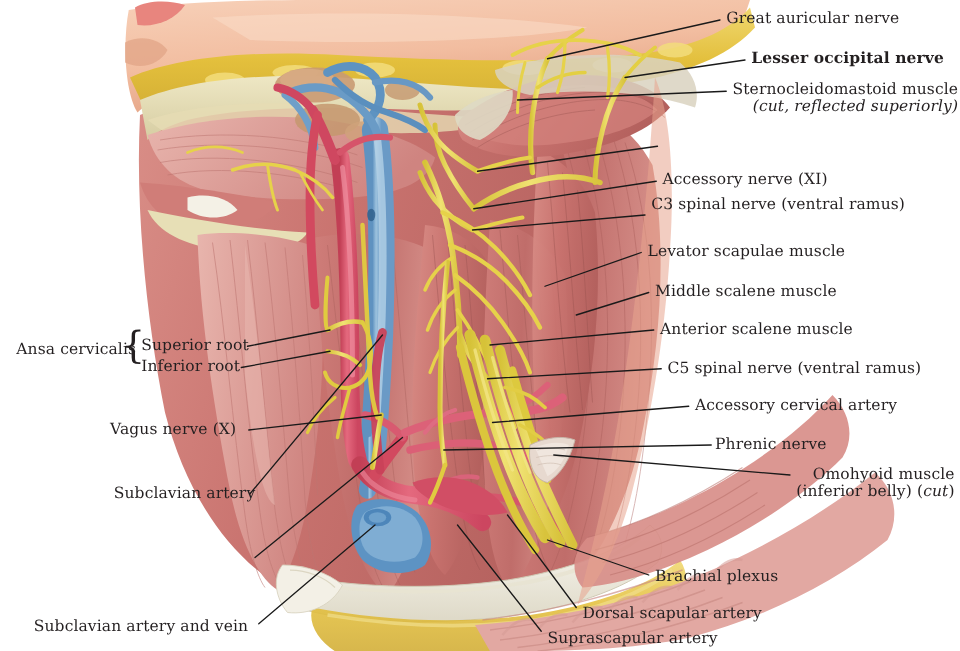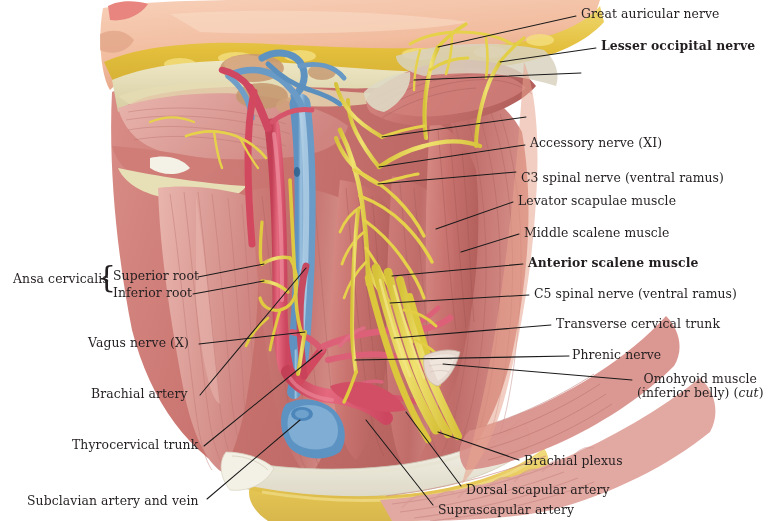--- a/index.html
+++ b/index.html
@@ -4,21 +4,21 @@
 <title>Posterior Triangle of Neck — Anatomical Plate</title>
 <style>
   html,body{margin:0;padding:0;background:#fff;}
   body{width:768px;height:521px;overflow:hidden;
        font-family:"DejaVu Serif","Liberation Serif",serif;}
   #plate{position:relative;width:768px;height:521px;background:#ffffff;}
   svg.layer{position:absolute;left:0;top:0;width:768px;height:521px;}
   .lbl{position:absolute;font-family:"DejaVu Serif","Liberation Serif",serif;
        font-size:12.4px;color:#231f20;line-height:1.12;white-space:nowrap;
        letter-spacing:.1px;}
-  .lbl.r{text-align:center;}
+  .lbl.r{text-align:right;}
   .lbl.l{}
   .lbl .it{font-style:italic;}
   .brace{position:absolute;font-size:30px;color:#231f20;
          font-family:"DejaVu Serif","Liberation Serif",serif;line-height:1;}
   .sub{display:block;}
 </style>
 </head>
 <body>
 
 <div id="plate">
@@ -441,55 +441,58 @@
       <line x1="519" y1="460" x2="438" y2="432"></line>
       <line x1="461" y1="486" x2="406" y2="412"></line>
       <line x1="433" y1="505" x2="366" y2="420"></line>
     </g>
   </svg>
 
   <div class="lbl r" style="left:581px;top:7px;">Great auricular nerve</div>
 
   <div class="lbl r" style="left:601px;top:39px;font-weight:bold;">Lesser occipital nerve</div>
 
+  <div class="lbl r" style="left:586px;top:64px;">
+    <span>Sternocleidomastoid muscle</span>
+    <span class="sub it">(cut, reflected superiorly)</span>
+  </div>
 
 
   <div class="lbl r" style="left:530px;top:136px;">Accessory nerve (XI)</div>
 
-  <div class="lbl r" style="left:521px;top:171px;">C3 spinal nerve (ventral ramus)</div>
+  <div class="lbl r" style="left:521px;top:156px;">C3 spinal nerve (ventral ramus)</div>
 
   <div class="lbl r" style="left:518px;top:194px;">Levator scapulae muscle</div>
 
   <div class="lbl r" style="left:524px;top:226px;">Middle scalene muscle</div>
 
-  <div class="lbl r" style="left:528px;top:256px;font-weight:bold;">Anterior scalene muscle</div>
+  <div class="lbl r" style="left:528px;top:256px;">Anterior scalene muscle</div>
 
   <div class="lbl r" style="left:534px;top:287px;">C5 spinal nerve (ventral ramus)</div>
 
-  <div class="lbl r" style="left:556px;top:317px;">Transverse cervical trunk</div>
+  <div class="lbl r" style="left:556px;top:317px;">Accessory cervical artery</div>
 
   <div class="lbl r" style="left:572px;top:348px;">Phrenic nerve</div>
 
   <div class="lbl r" style="left:637px;top:372px;">
     <span>Omohyoid muscle</span>
     <span class="sub">(inferior belly) (<span class="it">cut</span>)</span>
   </div>
 
   <div class="lbl l" style="left:13px;top:272px;">Ansa cervicalis</div>
   <div class="brace" style="left:97px;top:262px;">{</div>
 
   <div class="lbl r" style="left:113px;top:269px;">Superior root</div>
 
   <div class="lbl r" style="left:113px;top:286px;">Inferior root</div>
 
   <div class="lbl l" style="left:88px;top:336px;">Vagus nerve (X)</div>
 
-  <div class="lbl l" style="left:91px;top:387px;">Brachial artery</div>
-
-  <div class="lbl l" style="left:72px;top:438px;">Thyrocervical trunk</div>
+  <div class="lbl l" style="left:91px;top:387px;">Subclavian artery</div>
+
 
   <div class="lbl l" style="left:27px;top:494px;">Subclavian artery and vein</div>
 
   <div class="lbl r" style="left:524px;top:454px;">Brachial plexus</div>
 
   <div class="lbl r" style="left:466px;top:483px;">Dorsal scapular artery</div>
 
   <div class="lbl r" style="left:438px;top:503px;">Suprascapular artery</div>
 
 </div>

